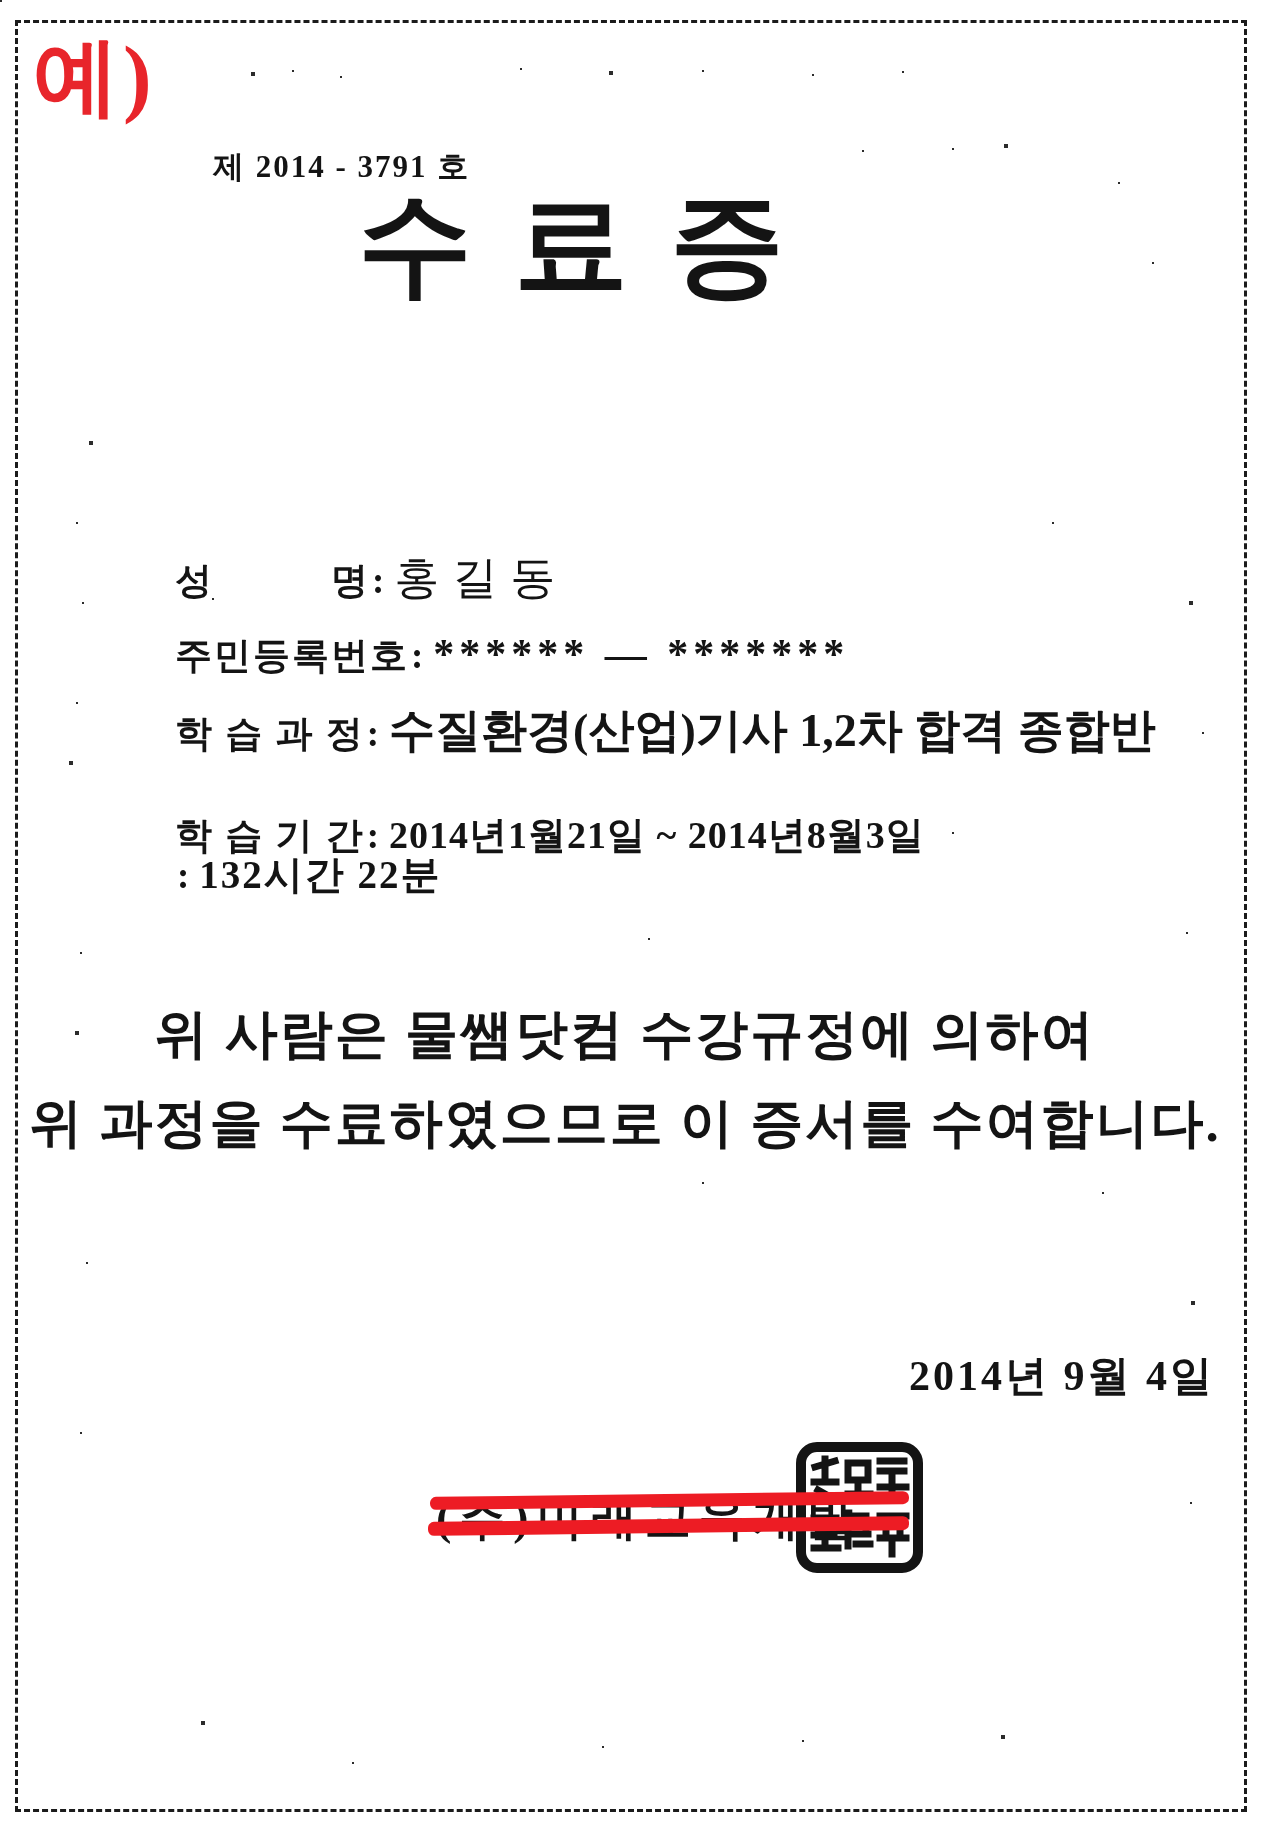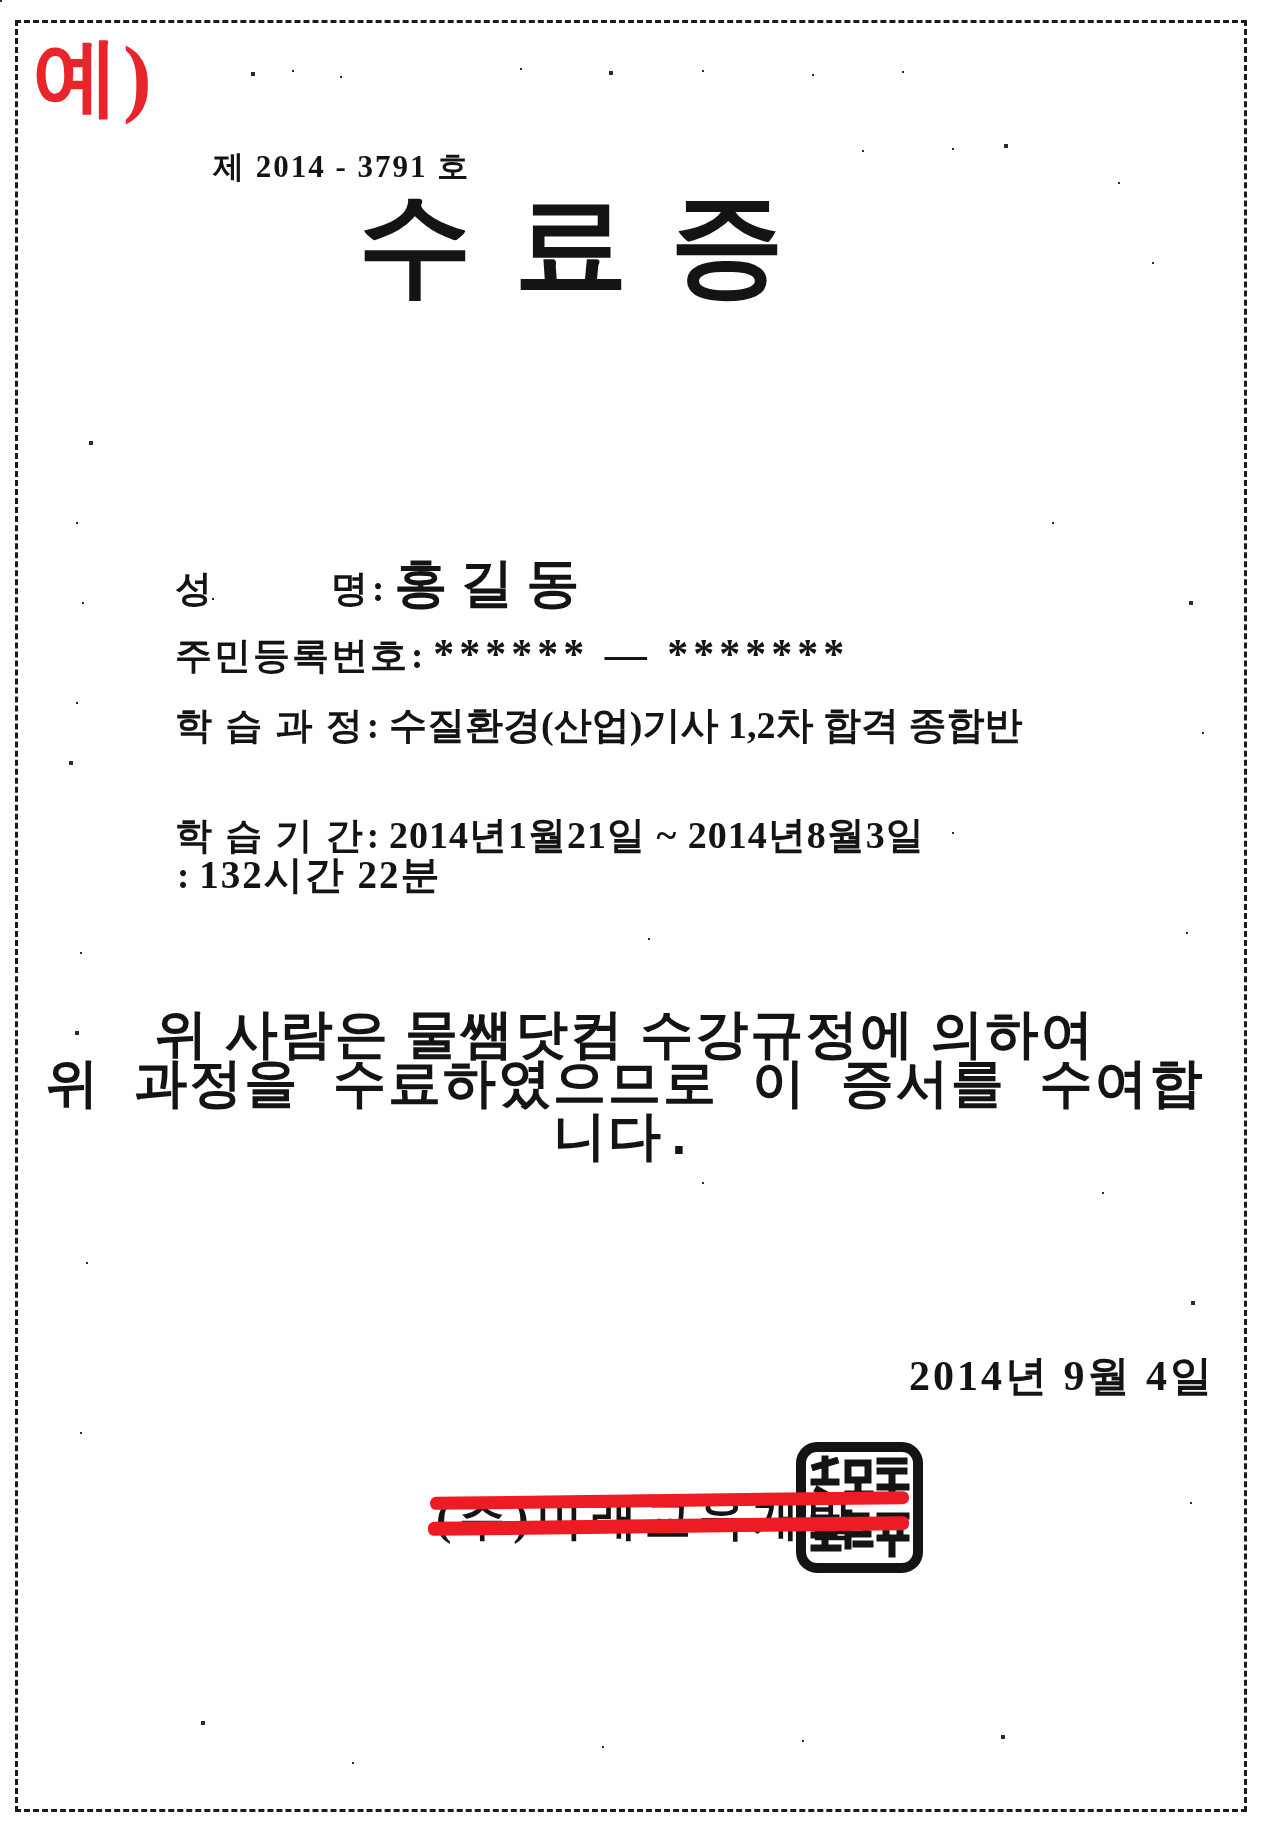--- a/index.html
+++ b/index.html
@@ -32,37 +32,37 @@
   }
   .field-row{
     position:absolute;left:175px;
     display:flex;align-items:baseline;white-space:pre;
   }
   .field-label{
     font-size:37px;font-weight:600;min-width:187px;letter-spacing:2px;
   }
   .field-sep{font-size:37px;font-weight:600;margin:0 10px 0 2px;}
   .row-name{top:548px;}
-  .row-name .field-value{font-size:53px;font-weight:700;letter-spacing:13px;text-align:center;}
+  .row-name .field-value{font-size:45px;font-weight:400;letter-spacing:13px;text-align:center;}
   .row-rrn{top:630px;}
   .row-rrn .field-value{font-size:42px;font-weight:800;letter-spacing:5px;}
   .row-course{top:700px;}
-  .row-course .field-value{font-size:38px;font-weight:800;letter-spacing:0px;}
+  .row-course .field-value{font-size:46px;font-weight:800;letter-spacing:0px;}
   .row-period{top:770px;margin-top:40px;}
   .row-period .field-value{font-size:38px;font-weight:700;letter-spacing:1px;}
   .row-total{top:848px;}
   .row-total .field-value{font-size:39px;font-weight:700;letter-spacing:2px;}
   .body-paragraph{
     position:absolute;left:20px;top:1008px;width:1210px;
     text-align:center;
   }
   .body-line{
     font-size:53px;font-weight:800;letter-spacing:2px;line-height:1.0;
   }
-  .body-line + .body-line{font-family:Liberation Mono, monospace;}
+  .body-line + .body-line{margin-top:36px;}
   .issue-date{
     position:absolute;left:0px;top:1348px;width:1215px;
     text-align:right;font-size:42px;font-weight:800;letter-spacing:3px;
   }
   .issuer-name{
     position:absolute;left:436px;top:1488px;
     font-size:46px;font-weight:800;letter-spacing:8px;white-space:nowrap;
     z-index:2;
   }
   .strike-line{

